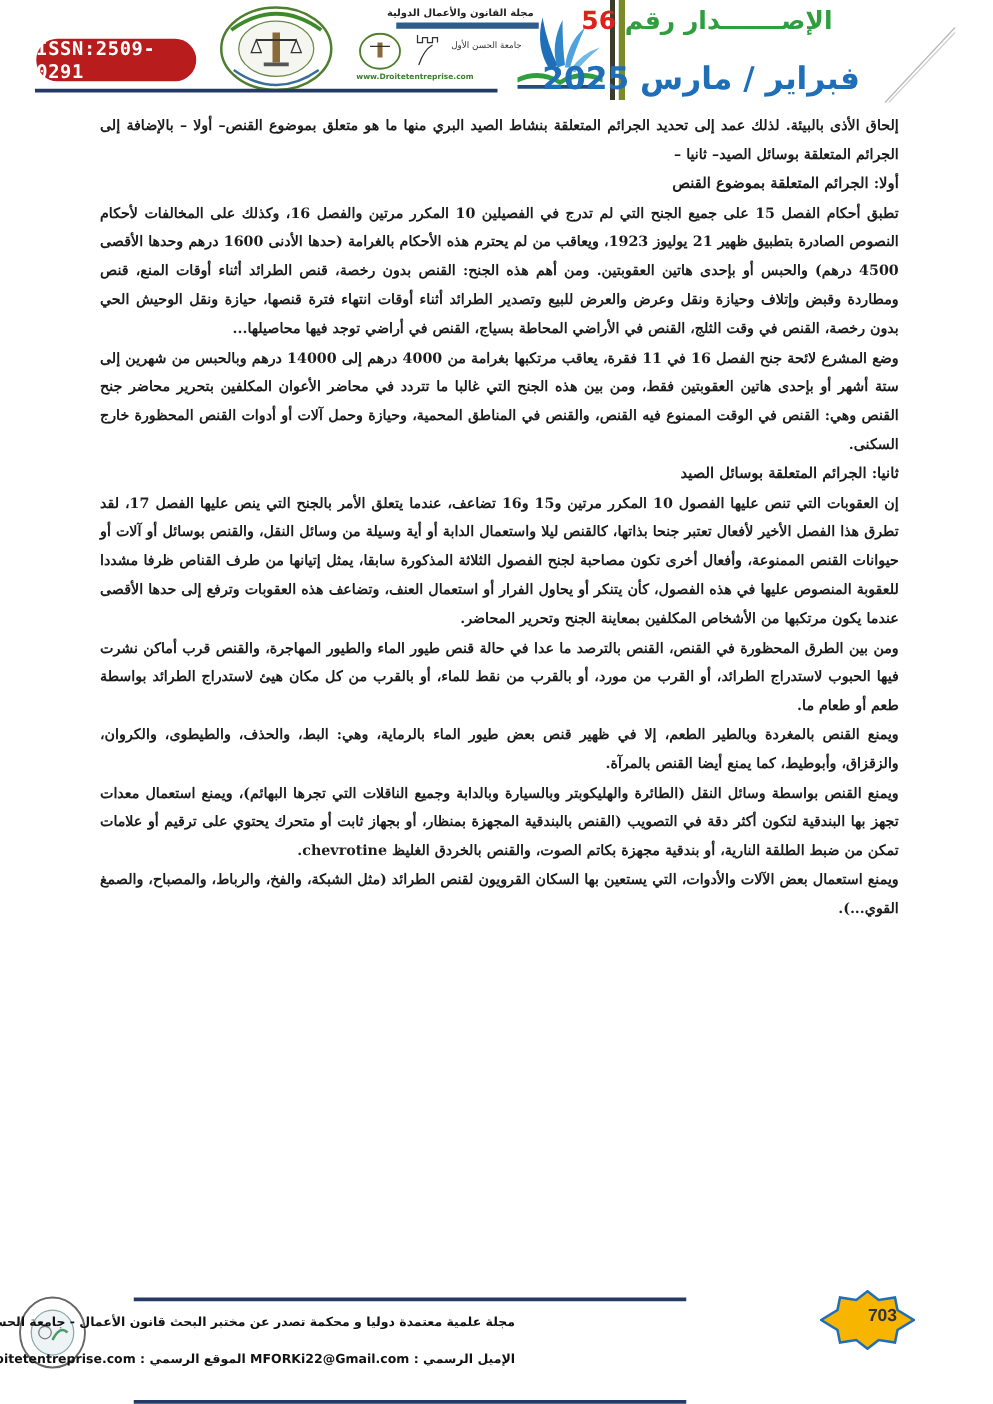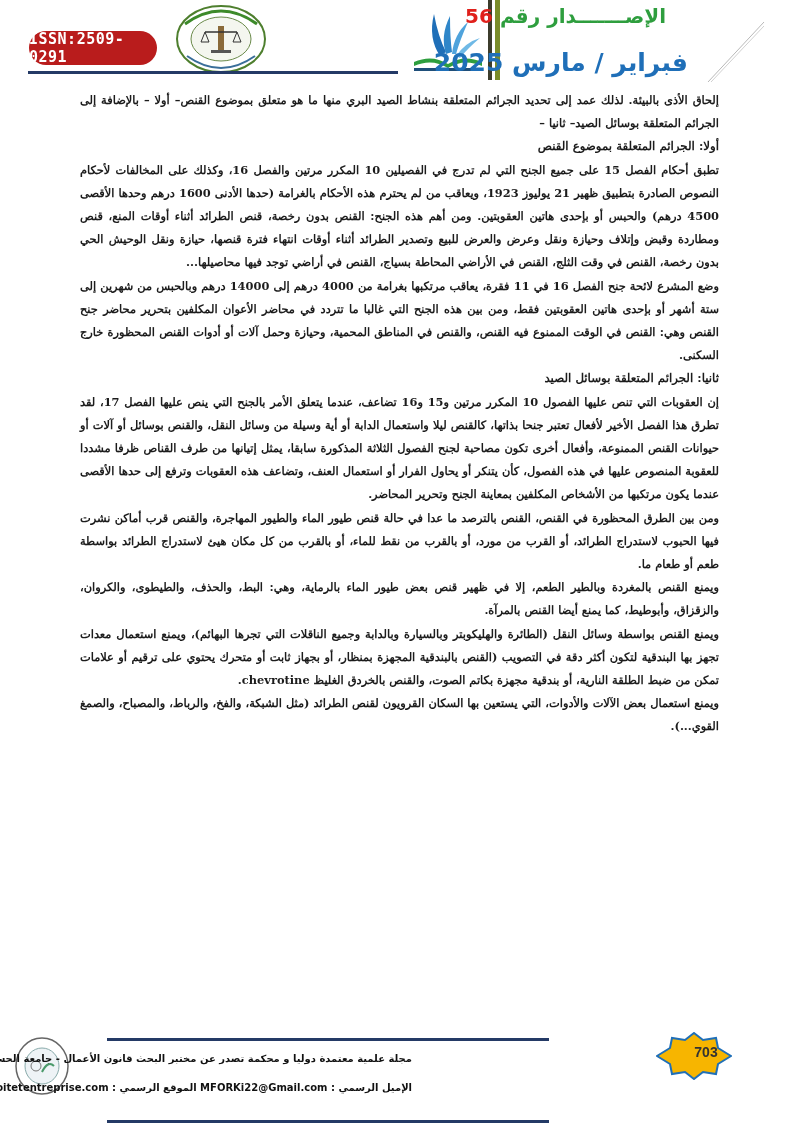--- a/index.html
+++ b/index.html
@@ -63,20 +63,35 @@
     <ellipse cx="46" cy="35" rx="30" ry="22" fill="#f4f6ef" stroke="#6a8a4a" stroke-width="1"></ellipse>
     <rect x="43" y="22" width="6" height="24" fill="#8a6a3a"></rect>
     <line x1="30" y1="28" x2="62" y2="28" stroke="#333" stroke-width="1.5"></line>
     <path d="M26 38 L30 28 L34 38 Z" fill="none" stroke="#333"></path>
     <path d="M58 38 L62 28 L66 38 Z" fill="none" stroke="#333"></path>
     <rect x="36" y="46" width="20" height="3" fill="#555"></rect>
     <path d="M10 20 Q46 -6 82 20" fill="none" stroke="#3d8a2a" stroke-width="3"></path>
     <path d="M12 52 Q46 76 80 52" fill="none" stroke="#3a6e9a" stroke-width="2"></path>
   </svg>
 
+  <div class="journal-banner">
+    <div class="jb-title">مجلة القانون والأعمال الدولية</div>
+    <div class="jb-strip"></div>
+    <svg style="position:absolute;left:4px;top:20px;width:34px;height:30px" viewBox="0 0 34 30">
+      <ellipse cx="17" cy="15" rx="16" ry="14" fill="#fff" stroke="#4e7f2e" stroke-width="1.5"></ellipse>
+      <rect x="15" y="8" width="4" height="12" fill="#8a6a3a"></rect>
+      <line x1="9" y1="11" x2="25" y2="11" stroke="#333"></line>
+    </svg>
+    <svg style="position:absolute;left:48px;top:20px;width:22px;height:28px" viewBox="0 0 22 28">
+      <path d="M3 2 L3 8 L7 8 L7 4 L11 4 L11 8 L15 8 L15 4 L19 4 L19 8" fill="none" stroke="#333"></path>
+      <path d="M15 10 Q8 14 4 26" fill="none" stroke="#333"></path>
+    </svg>
+    <div class="jb-uni">جامعة الحسن الأول</div>
+    <div class="jb-url">www.Droitetentreprise.com</div>
+  </div>
 
   <svg class="book-logo" viewBox="0 0 75 66">
     <path d="M30 48 Q18 30 24 6 Q28 28 36 44 Z" fill="#1f6fb8"></path>
     <path d="M36 46 Q30 28 40 8 Q40 30 42 44 Z" fill="#2f86c9"></path>
     <path d="M42 46 Q44 26 58 14 Q50 32 46 46 Z" fill="#4fa3dc"></path>
     <path d="M46 48 Q56 34 70 30 Q58 40 50 50 Z" fill="#6fb9e6"></path>
     <path d="M4 54 Q22 46 38 56 Q54 46 72 54 L72 58 Q54 50 38 60 Q22 50 4 58 Z" fill="#2e9e3e"></path>
     <rect x="4" y="60" width="68" height="3" fill="#1f4f7a"></rect>
   </svg>
 

